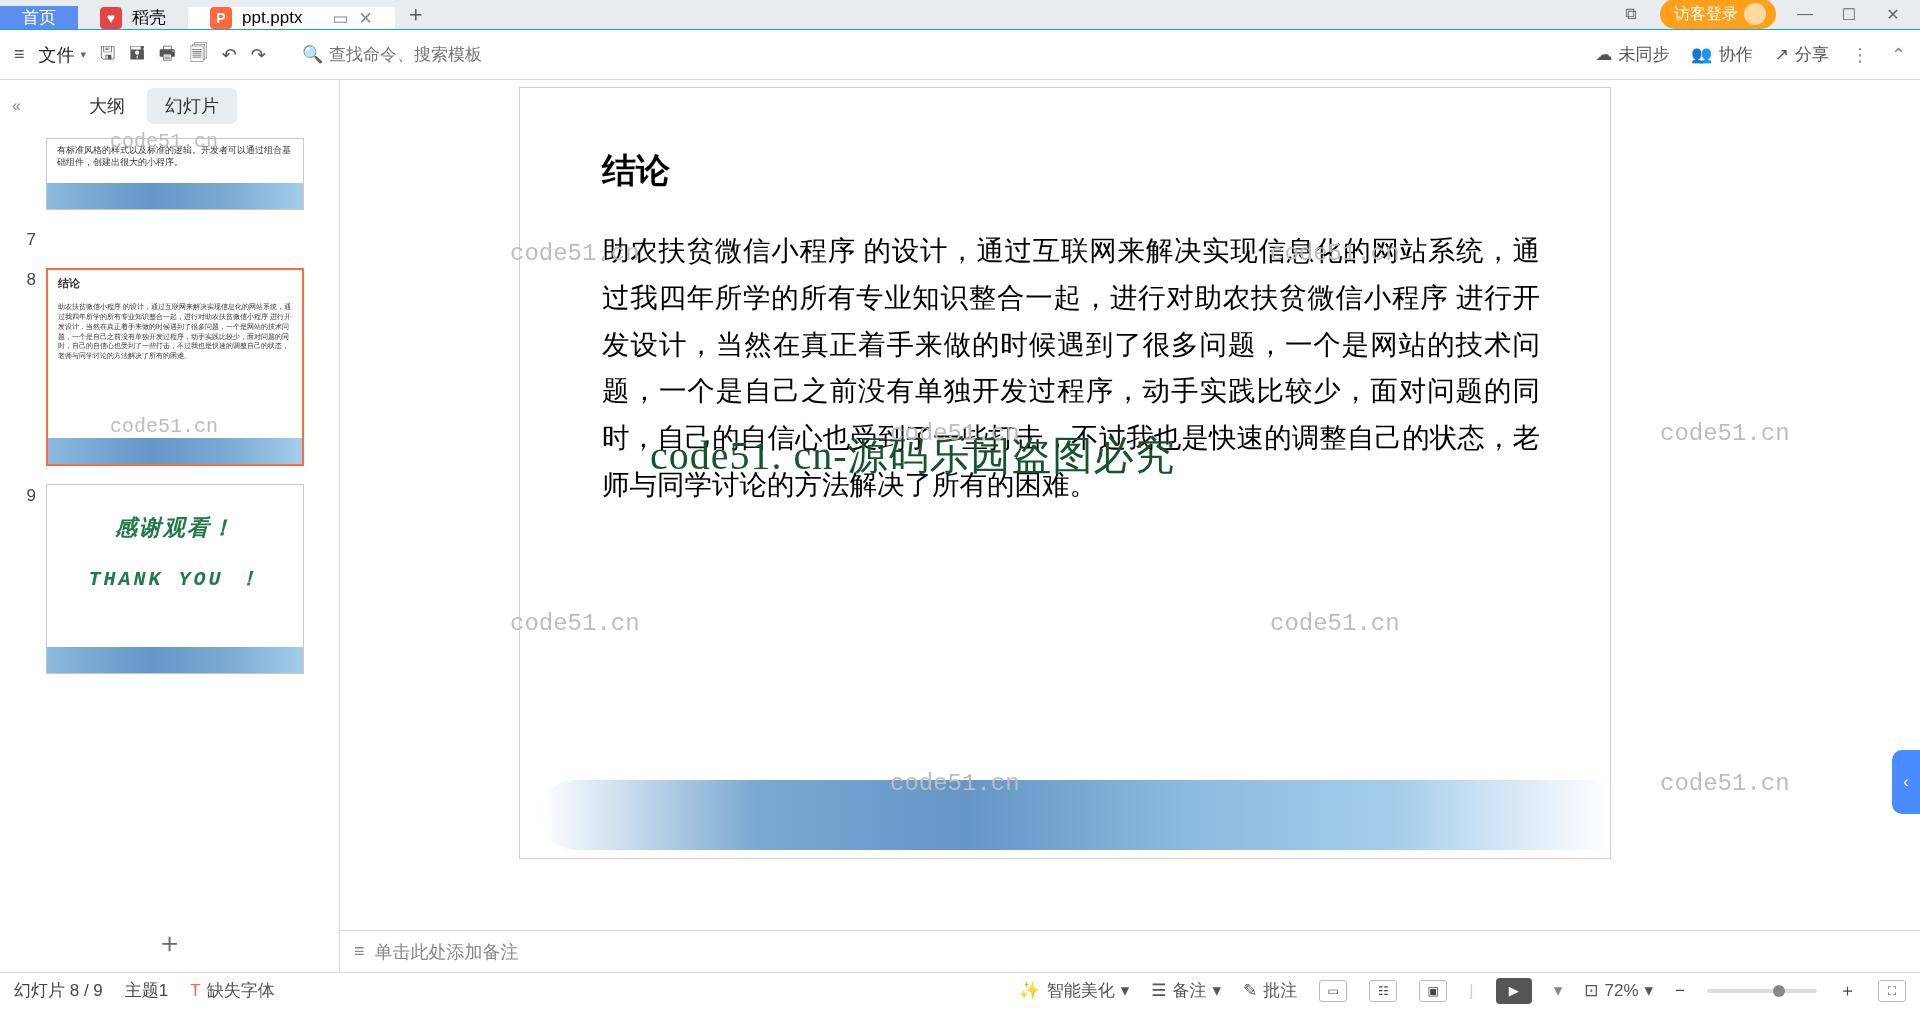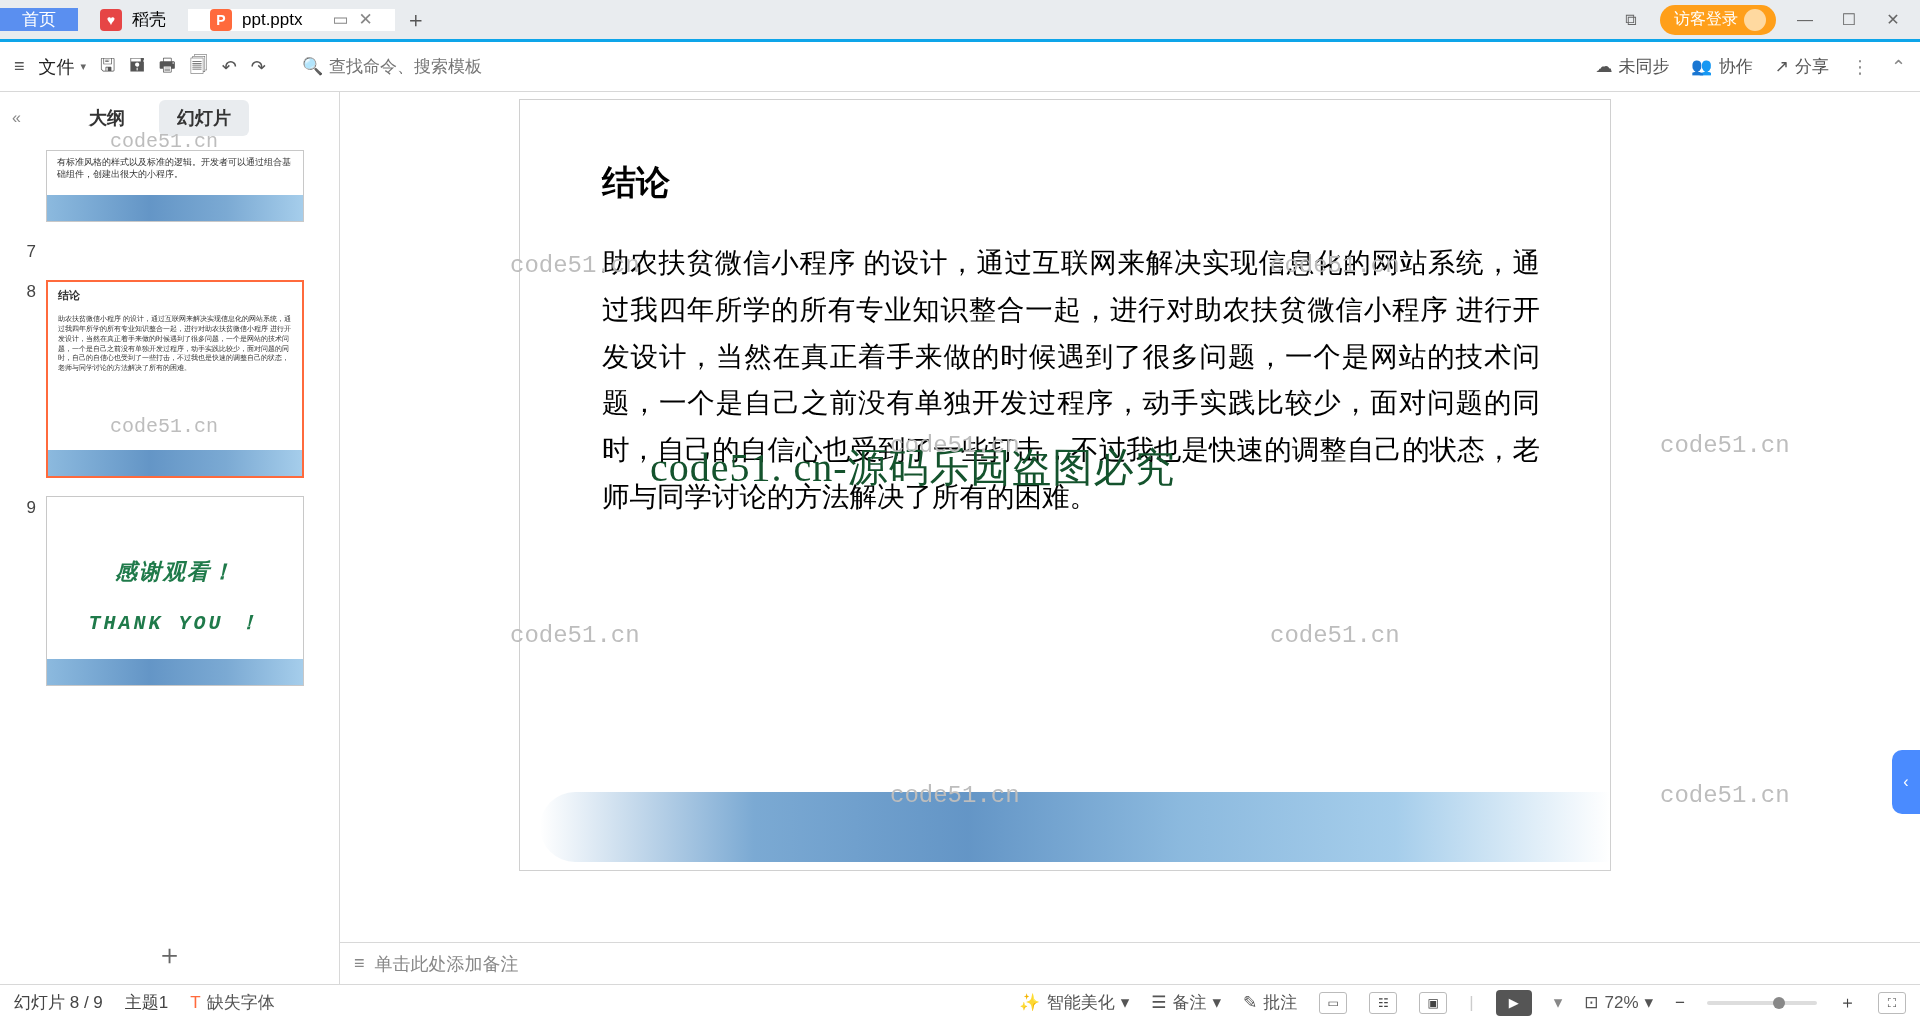--- a/index.html
+++ b/index.html
@@ -1,19 +1,19 @@
 <!DOCTYPE html>
 <html><head>
 <meta charset="utf-8">
 <style>
 * { margin:0; padding:0; box-sizing:border-box; font-family:"Microsoft YaHei",sans-serif; }
 body { width:1920px; height:1020px; background:#fff; overflow:hidden; position:relative; }
 
 
-.titlebar { height:42px; background:#e9ecef; display:flex; align-items:center; border-bottom:3px solid #0ea5e9; }
+.titlebar { height:30px; background:#e9ecef; display:flex; align-items:flex-end; border-bottom:1px solid #0ea5e9; }
 .tab { display:flex; align-items:center; padding:0 22px; font-size:17px; gap:10px; cursor:pointer; position:relative; }
 .tab.home { background:#5a8ff0; color:#fff; }
 .tab.doc { background:#fff; }
 .tab .logo { width:22px; height:22px; display:inline-flex; align-items:center; justify-content:center; border-radius:4px; font-size:14px; font-weight:bold; }
 .tab .logo.dk { background:#e64545; color:#fff; }
 .tab .logo.ppt { background:#ff6a3c; color:#fff; }
 .tab .tab-icons { display:flex; gap:10px; margin-left:20px; color:#888; }
 .tab .tab-icons span { cursor:pointer; }
 .addtab { width:42px; display:flex; align-items:center; justify-content:center; font-size:22px; color:#555; cursor:pointer; }
 .titlebar-right { margin-left:auto; display:flex; align-items:center; gap:14px; padding-right:12px; }
@@ -37,39 +37,39 @@
 .rb-right .act { display:flex; align-items:center; gap:6px; cursor:pointer; }
 .rb-more { color:#888; cursor:pointer; font-size:18px; }
 
 
 .main { display:flex; height:calc(100% - 42px - 50px - 36px); }
 
 
 .sidebar { width:340px; border-right:1px solid #d8d8d8; display:flex; flex-direction:column; background:#fff; position:relative; }
 .sb-head { display:flex; align-items:center; gap:10px; padding:8px 12px; }
 .collapse { color:#888; font-size:16px; cursor:pointer; }
-.sb-tabs { display:flex; gap:16px; margin-left:40px;font-weight:bold; }
+.sb-tabs { display:flex; gap:4px; margin-left:40px; }
 .sb-tab { font-size:18px; padding:6px 18px; cursor:pointer; color:#333; }
 .sb-tab.active { background:#e9ecef; border-radius:6px; }
 .thumbs { flex:1; overflow:auto; padding:6px 14px 14px 14px; }
 .thumb-row { display:flex; gap:10px; margin-bottom:18px; }
 .tnum { width:22px; text-align:right; font-size:17px; color:#444; padding-top:2px; }
 .thumb { width:258px; border:1px solid #c8c8c8; background:#fff; position:relative; overflow:hidden; }
 .thumb.th6 { height:72px; }
 .thumb.th7 { height:190px; }
 .thumb.th8 { height:198px; border:2px solid #ff6a3c; }
 .thumb.th9 { height:190px; }
 .wc { position:absolute; left:0; right:0; bottom:0; height:26px; background:linear-gradient(90deg,#6fa8d6 0%,#3d7bb8 40%,#5a94c8 70%,#8fc1e6 100%); opacity:.8; }
 .thumb .txt { font-size:9px; color:#333; padding:6px 10px; line-height:1.3; }
 .thumb.th7 .img { position:absolute; inset:0; background:linear-gradient(135deg,#e8b050 0%,#d89030 40%,#8fb860 100%); }
 .thumb.th7 .login { position:absolute; right:18px; top:50px; width:110px; height:80px; }
 .thumb.th7 .login div { height:16px; margin-bottom:8px; background:#4db090; border-radius:3px; }
 .thumb.th7 .wc7 { position:absolute; left:0; right:0; bottom:0; height:20px; background:linear-gradient(90deg,#6fa8d6,#3d7bb8); }
 .thumb.th7 .ttl { position:absolute; top:6px; left:10px; font-size:10px; color:#222; font-weight:bold; }
-.thumb.th9 .g1 { color:#1f7a4a; font-style:italic; font-weight:bold; font-size:22px; font-family:serif; text-align:center; margin-top:60px; letter-spacing:2px; }
+.thumb.th9 .g1 { color:#1f7a4a; font-style:italic; font-weight:bold; font-size:22px; font-family:serif; text-align:center; margin-top:28px; letter-spacing:2px; }
 .thumb.th9 .g2 { color:#1f7a4a; font-style:italic; font-weight:bold; font-size:20px; font-family:Liberation Mono, monospace; text-align:center; margin-top:22px; letter-spacing:3px; }
 .add-slide { text-align:center; padding:10px; font-size:28px; color:#666; cursor:pointer; }
 
 
 .editor { flex:1; background:#fff; display:flex; flex-direction:column; position:relative; }
 .canvas-area { flex:1; position:relative; overflow:hidden; }
 .slide { position:absolute; left:180px; top:8px; width:1090px; height:770px; background:#fff; box-shadow:0 0 0 1px #d0d0d0; }
 .slide .title { font-size:34px; font-family:"SimSun",serif; font-weight:bold; color:#000; position:absolute; top:60px; left:82px; }
 .slide .body { position:absolute; top:140px; left:82px; right:70px; font-size:27.5px; font-family:"SimSun",serif; color:#000; line-height:1.7; text-align:justify; }
 .slide .overlay { position:absolute; top:340px; left:130px; font-size:40px; color:#14532d; font-family:"SimSun",serif; letter-spacing:1px; }

